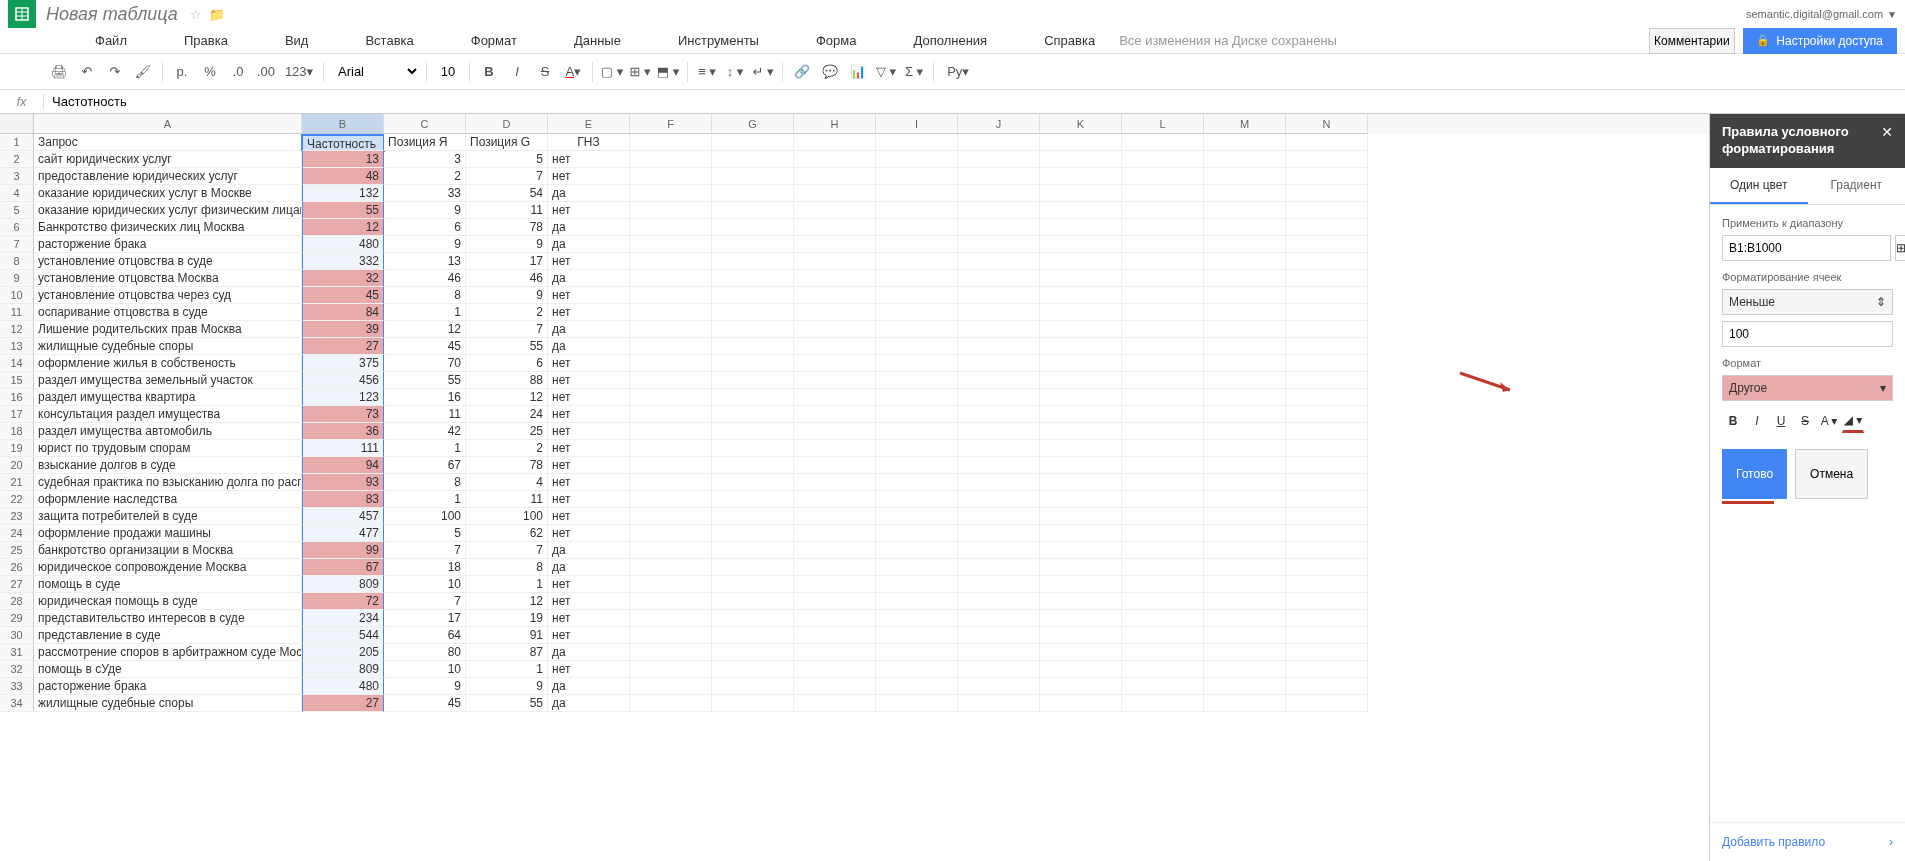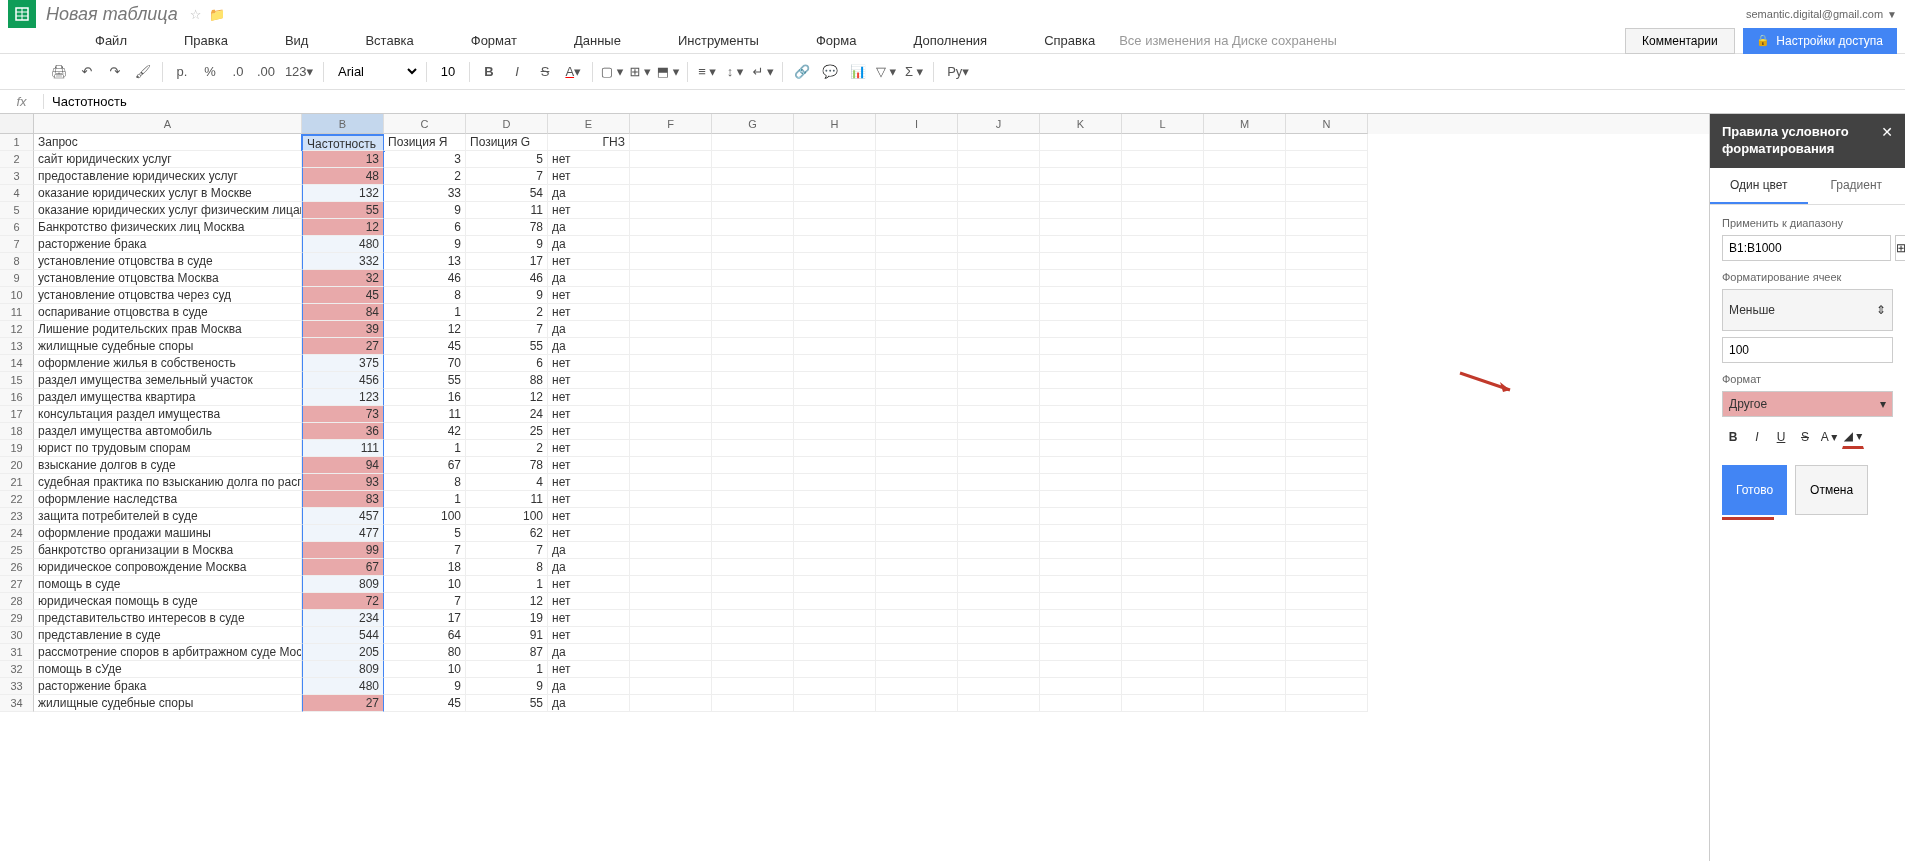--- a/index.html
+++ b/index.html
@@ -14,21 +14,21 @@
 .star-icon, .folder-icon { color: #bbb; margin: 0 4px; cursor: pointer; }
 .header-spacer { flex: 1; }
 .user-email { font-size: 11px; color: #666; margin-right: 4px; }
 .user-dropdown { font-size: 10px; color: #666; }
 
 
 .menubar { display: flex; align-items: center; height: 26px; padding: 0 8px 0 46px; border-bottom: 1px solid #e0e0e0; }
 .menu-item { padding: 4px 8px; font-size: 13px; color: #333; cursor: pointer; margin-left: 41px; }
 .save-status { margin-left: 16px; font-size: 13px; color: #999; }
 .menubar-spacer { flex: 1; }
-.btn-comments { background: #f5f5f5; border: 1px solid #ccc; padding: 5px 16px; font-size: 12px; cursor: pointer; margin-right: 8px; }
+.btn-comments { background: #f5f5f5; border: 1px solid #ccc; padding: 5px 4px; font-size: 12px; cursor: pointer; margin-right: 8px; }
 .btn-share { background: #4285f4; color: #fff; border: none; padding: 6px 14px; font-size: 12px; cursor: pointer; display: flex; align-items: center; gap: 6px; }
 .lock-icon { font-size: 11px; }
 
 
 .toolbar { display: flex; align-items: center; height: 36px; padding: 0 8px 0 46px; border-bottom: 1px solid #e0e0e0; gap: 2px; }
 .tb-btn { width: 26px; height: 26px; display: flex; align-items: center; justify-content: center; cursor: pointer; color: #555; font-size: 13px; }
 .tb-sep { width: 1px; height: 20px; background: #ddd; margin: 0 4px; }
 .tb-select { border: none; background: transparent; font-size: 13px; padding: 2px 4px; cursor: pointer; }
 .tb-fontsize { width: 30px; text-align: center; }
 
@@ -72,21 +72,21 @@
 .panel-close { cursor: pointer; font-size: 14px; }
 .panel-tabs { display: flex; border-bottom: 1px solid #ddd; }
 .panel-tab { flex: 1; text-align: center; padding: 10px 4px; font-size: 12px; cursor: pointer; color: #666; }
 .panel-tab.active { color: #333; border-bottom: 2px solid #4285f4; }
 .panel-body { padding: 12px; font-size: 12px; overflow-y: auto; flex: 1; }
 .panel-label { color: #666; font-size: 11px; margin-bottom: 6px; margin-top: 10px; }
 .panel-label:first-child { margin-top: 0; }
 .range-row { display: flex; gap: 4px; }
 .range-input { flex: 1; border: 1px solid #ccc; padding: 5px 6px; font-size: 12px; }
 .grid-btn { width: 28px; border: 1px solid #ccc; display: flex; align-items: center; justify-content: center; cursor: pointer; }
-.condition-select { width: 100%; border: 1px solid #ccc; padding: 13px 6px; font-size: 12px; background: #f5f5f5; cursor: pointer; display: flex; justify-content: space-between; align-items: center; }
+.condition-select { width: 100%; border: 1px solid #ccc; padding: 5px 6px; font-size: 12px; background: #f5f5f5; cursor: pointer; display: flex; justify-content: space-between; align-items: center; }
 .value-input { width: 100%; border: 1px solid #ccc; padding: 5px 6px; font-size: 12px; margin-top: 6px; }
 .format-preview { width: 100%; border: 1px solid #ccc; padding: 5px 6px; font-size: 12px; background: #e8a9aa; cursor: pointer; display: flex; justify-content: space-between; align-items: center; margin-top: 4px; }
 .format-toolbar { display: flex; gap: 2px; margin-top: 8px; flex-wrap: wrap; }
 .fmt-btn { width: 22px; height: 24px; display: flex; align-items: center; justify-content: center; cursor: pointer; font-size: 12px; border: 1px solid transparent; }
 .fill-underline { border-bottom: 3px solid #c1392b; }
 .panel-actions { display: flex; gap: 8px; margin-top: 16px; }
 .btn-done { background: #4285f4; color: #fff; border: none; padding: 7px 14px; font-size: 12px; cursor: pointer; }
 .btn-cancel { background: #f5f5f5; border: 1px solid #ccc; padding: 17px 14px; font-size: 12px; cursor: pointer; }
 .done-underline { border-bottom: 3px solid #c1392b; margin-top: 2px; width: 52px; }
 .add-rule { display: flex; justify-content: space-between; color: #4285f4; padding: 12px; font-size: 12px; cursor: pointer; border-top: 1px solid #eee; }
@@ -193,21 +193,21 @@
           <div class="col-header col-other">M</div>
           <div class="col-header col-other">N</div>
         </div>
       <div id="sheet-body">
           <div class="sheet-row">
             <div class="row-header">1</div>
             <div class="cell hdr-cell cell-A" style="text-align: left;">Запрос</div>
             <div class="cell hdr-cell cell-B active-cell sel-col sel-top" style="text-align: left;">Частотность</div>
             <div class="cell hdr-cell cell-txt" style="text-align: left;">Позиция Я</div>
             <div class="cell hdr-cell cell-txt" style="text-align: left;">Позиция G</div>
-            <div class="cell hdr-cell cell-txt" style="text-align: right;">ГНЗ</div>
+            <div class="cell hdr-cell cell-txt" style="text-align: center;">ГНЗ</div>
             <div class="cell cell-txt"></div>
             <div class="cell cell-txt"></div>
             <div class="cell cell-txt"></div>
             <div class="cell cell-txt"></div>
             <div class="cell cell-txt"></div>
             <div class="cell cell-txt"></div>
             <div class="cell cell-txt"></div>
             <div class="cell cell-txt"></div>
             <div class="cell cell-txt"></div>
           </div>
@@ -824,15 +824,19 @@
           <div class="fmt-btn">A ▾</div>
           <div class="fmt-btn fill-underline">◢ ▾</div>
         </div>
 
         <div class="panel-actions">
           <button class="btn-done">Готово</button>
           <button class="btn-cancel">Отмена</button>
         </div>
         <div class="done-underline"></div>
       </div>
+      <div class="add-rule">
+        <span>Добавить правило</span>
+        <span>›</span>
+      </div>
     </div>
   </div>
 </div>
 
 </body></html>

